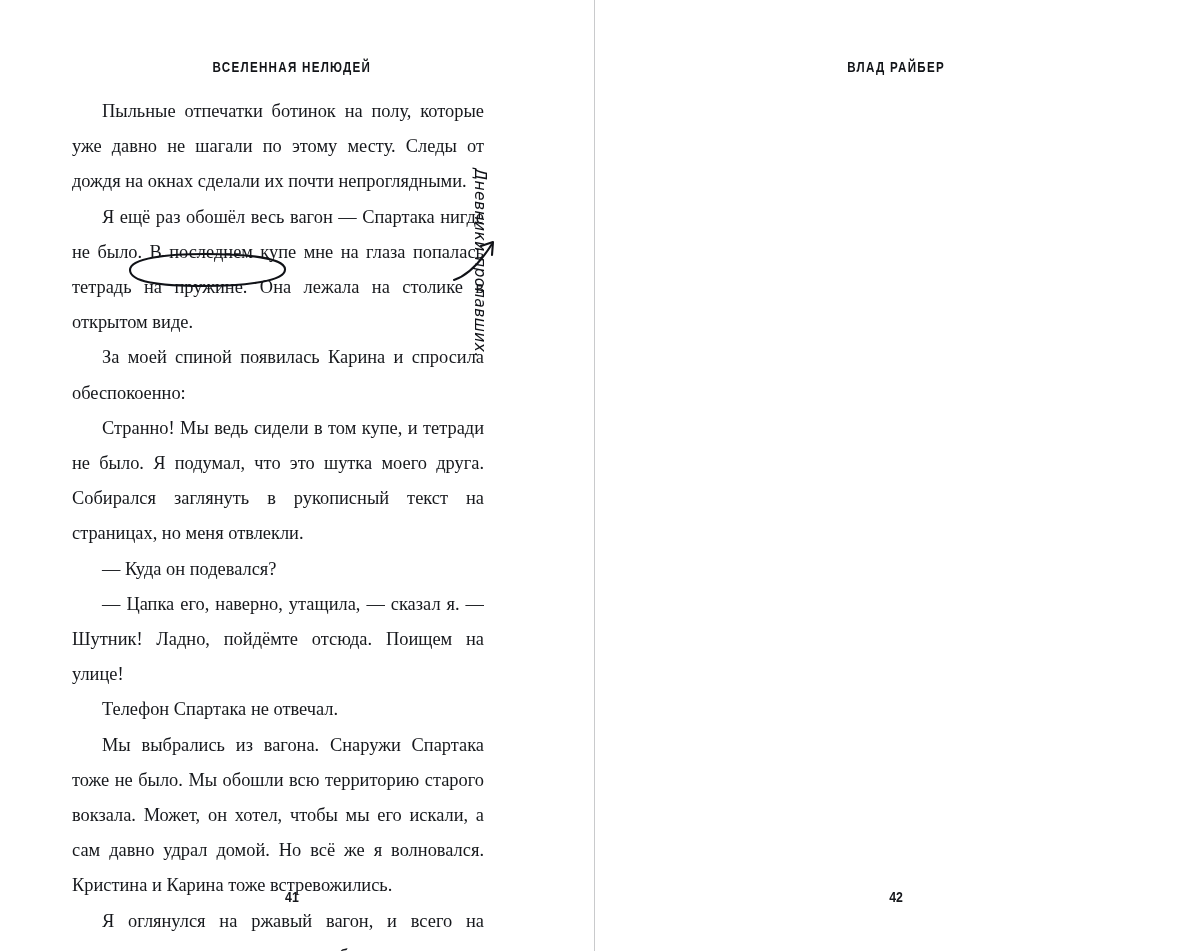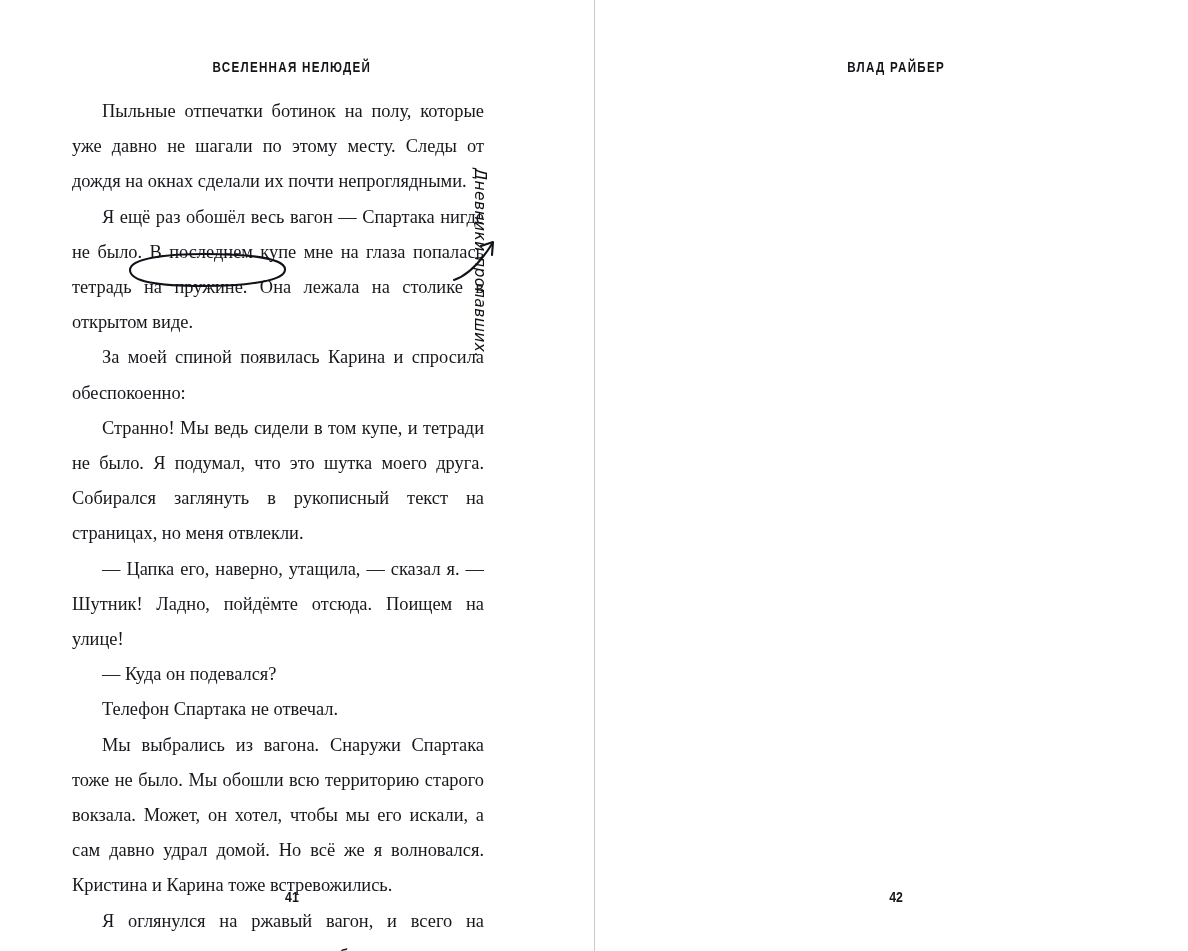--- a/index.html
+++ b/index.html
@@ -126,22 +126,22 @@
 
   <div class="page page-left">
 
     <div class="running-head">ВСЕЛЕННАЯ НЕЛЮДЕЙ</div>
 
     <div class="textblock">
       <p>Пыльные отпечатки ботинок на полу, которые уже давно не шагали по этому месту. Следы от дождя на окнах сделали их почти непроглядными.</p>
       <p>Я ещё раз обошёл весь вагон — Спартака нигде не было. В последнем купе мне на глаза попалась тетрадь на пружине. Она лежала на столике в открытом виде.</p>
       <p>За моей спиной появилась Карина и спросила обеспокоенно:</p>
       <p>Странно! Мы ведь сидели в том купе, и тетради не было. Я подумал, что это шутка моего друга. Собирался заглянуть в рукописный текст на страницах, но меня отвлекли.</p>
+      <p class="dialogue">— Куда он подевался?</p>
       <p class="dialogue">— Цапка его, наверно, утащила, — сказал я. — Шутник! Ладно, пойдёмте отсюда. Поищем на улице!</p>
-      <p class="dialogue">— Куда он подевался?</p>
       <p>Телефон Спартака не отвечал.</p>
       <p>Мы выбрались из вагона. Снаружи Спартака тоже не было. Мы обошли всю территорию старого вокзала. Может, он хотел, чтобы мы его искали, а сам давно удрал домой. Но всё же я волновался. Кристина и Карина тоже встревожились.</p>
       <p>Я оглянулся на ржавый вагон, и всего на мгновенье в окошке показалось безумное женское лицо. Проводница… Она посмотрела на меня,</p>
     </div>
 
     <div class="folio">41</div>
 
     <div class="annotation-layer">
 
       <svg class="ellipse-mark" width="190" height="36" viewBox="0 0 190 36">

